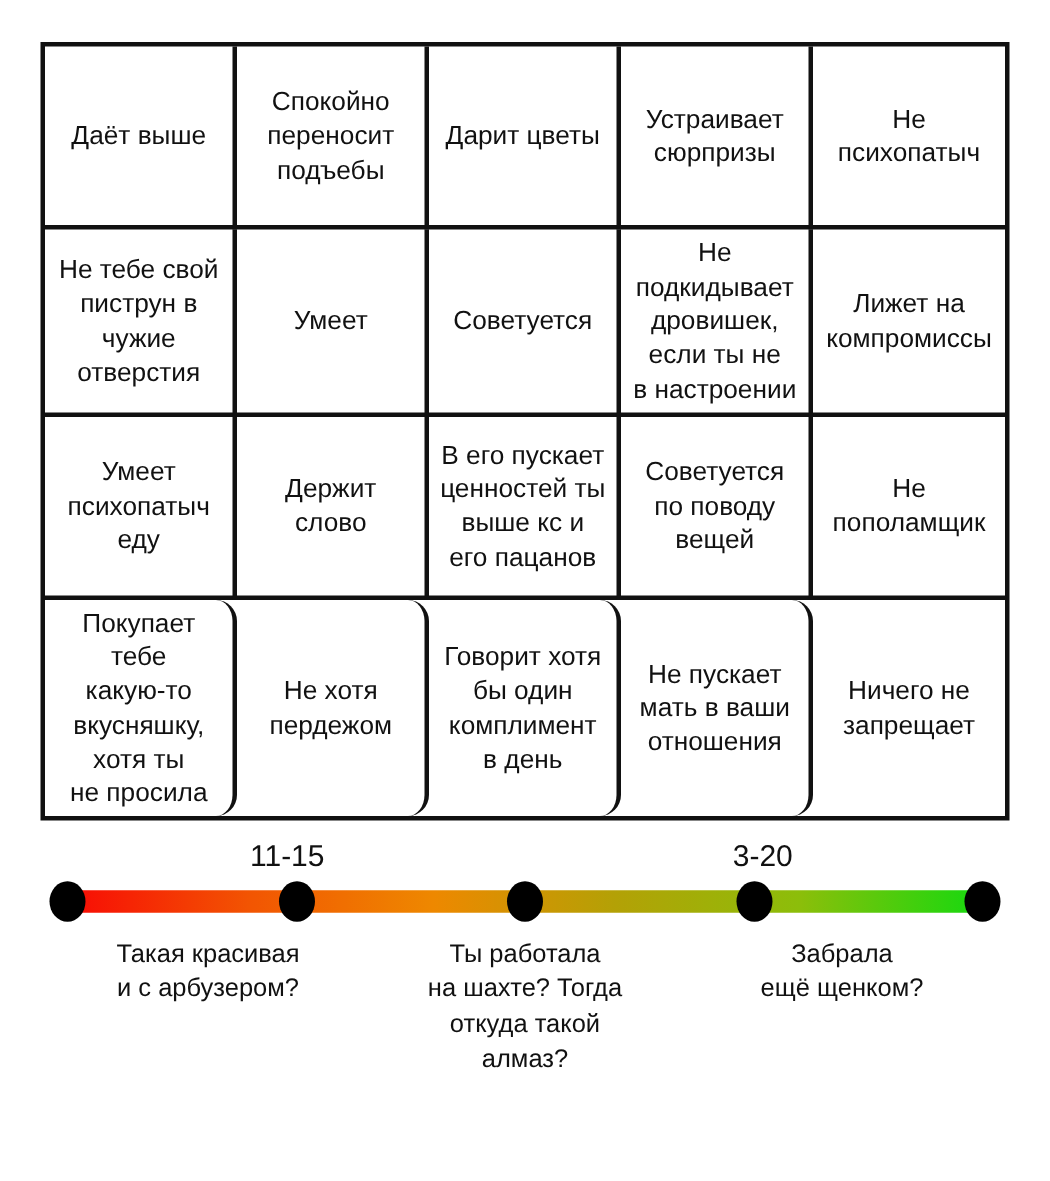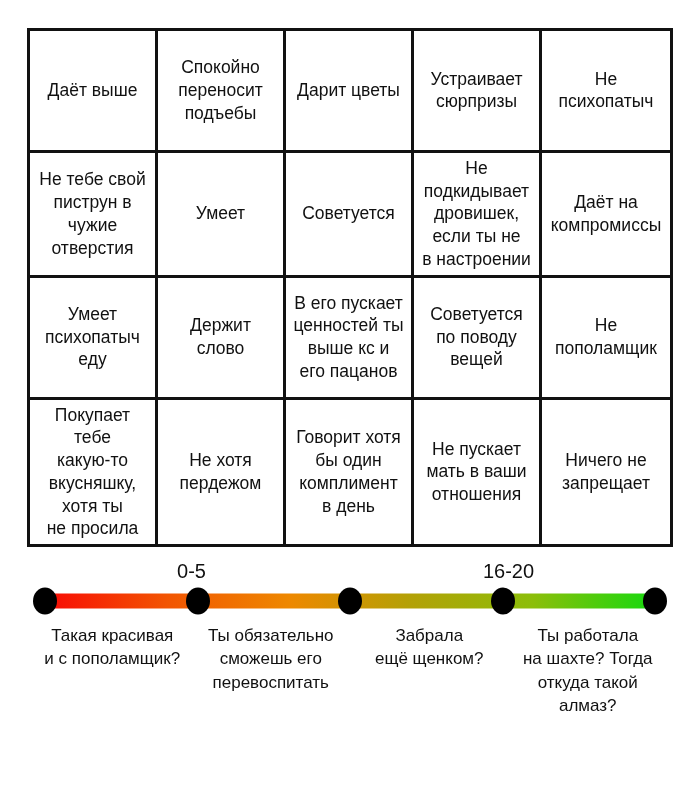--- a/index.html
+++ b/index.html
@@ -37,21 +37,21 @@
     display: flex;
     align-items: center;
     justify-content: center;
     text-align: center;
     font-size: 17.5px;
     line-height: 1.3;
     white-space: pre-line;
     padding: 4px 5px;
   }
   .cell:nth-child(5n) { border-right: none; }
-  .grid-row:last-child .cell { border-bottom: none; }
+  .grid-row:last-child .cell { border-bottom: none; border-radius: 14px; }
 
   
   .scale {
     position: absolute;
     left: 33px; top: 558px;
     width: 634px;
   }
   .scale-ranges { display: flex; }
   .scale-range {
     flex: 1;
@@ -117,21 +117,21 @@
 пиструн в
 чужие
 отверстия</div>
       <div class="cell">Умеет</div>
       <div class="cell">Советуется</div>
       <div class="cell">Не
 подкидывает
 дровишек,
 если ты не
 в настроении</div>
-      <div class="cell">Даёт на
+      <div class="cell">Лижет на
 компромиссы</div>
     </div>
     <div class="grid-row">
       <div class="cell">Умеет
 психопатыч
 еду</div>
       <div class="cell">Держит
 слово</div>
       <div class="cell">В его пускает
 ценностей ты
@@ -158,39 +158,36 @@
       <div class="cell">Не пускает
 мать в ваши
 отношения</div>
       <div class="cell">Ничего не
 запрещает</div>
     </div>
   </div>
 
   <div class="scale">
     <div class="scale-ranges">
-      <div class="scale-range">0-5</div>
-      <div class="scale-range">16-20</div>
+      <div class="scale-range">11-15</div>
+      <div class="scale-range">3-20</div>
     </div>
     <div class="scale-bar-wrap">
       <div class="scale-bar" style="background: linear-gradient(to right, rgb(248, 11, 5), rgb(242, 85, 2), rgb(238, 136, 0), rgb(179, 161, 6), rgb(140, 190, 10), rgb(21, 217, 15));"></div>
       <div class="scale-dot d0" style="background: rgb(0, 0, 0);"></div>
       <div class="scale-dot d1" style="background: rgb(0, 0, 0);"></div>
       <div class="scale-dot d2" style="background: rgb(0, 0, 0);"></div>
       <div class="scale-dot d3" style="background: rgb(0, 0, 0);"></div>
       <div class="scale-dot d4" style="background: rgb(0, 0, 0);"></div>
     </div>
     <div class="scale-captions">
       <div class="scale-caption">Такая красивая
-и с пополамщик?</div>
-      <div class="scale-caption">Ты обязательно
-сможешь его
-перевоспитать</div>
-      <div class="scale-caption">Забрала
-ещё щенком?</div>
+и с арбузером?</div>
       <div class="scale-caption">Ты работала
 на шахте? Тогда
 откуда такой
 алмаз?</div>
+      <div class="scale-caption">Забрала
+ещё щенком?</div>
     </div>
   </div>
 
 </div>
 
 </body></html>

